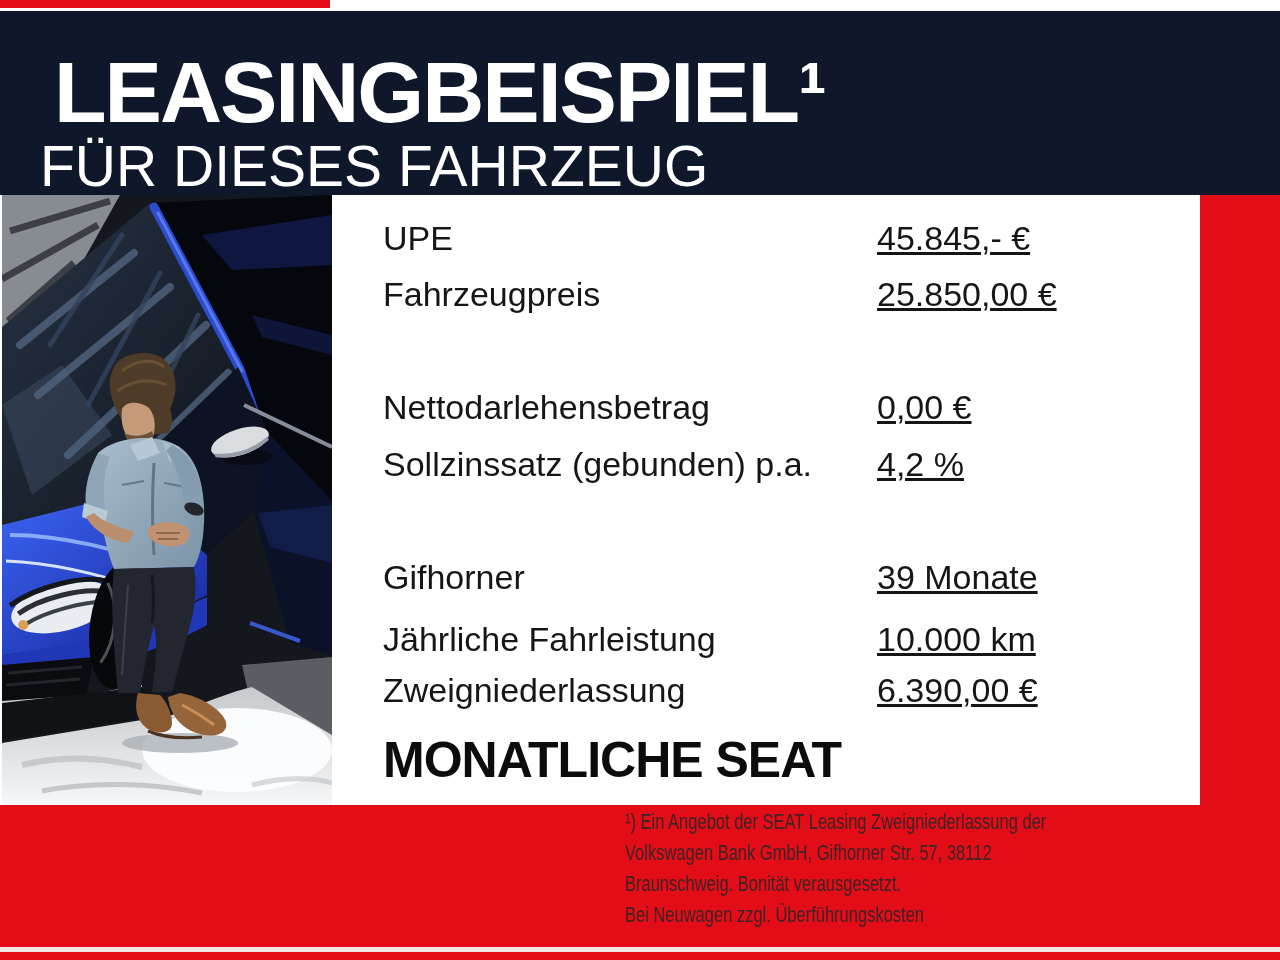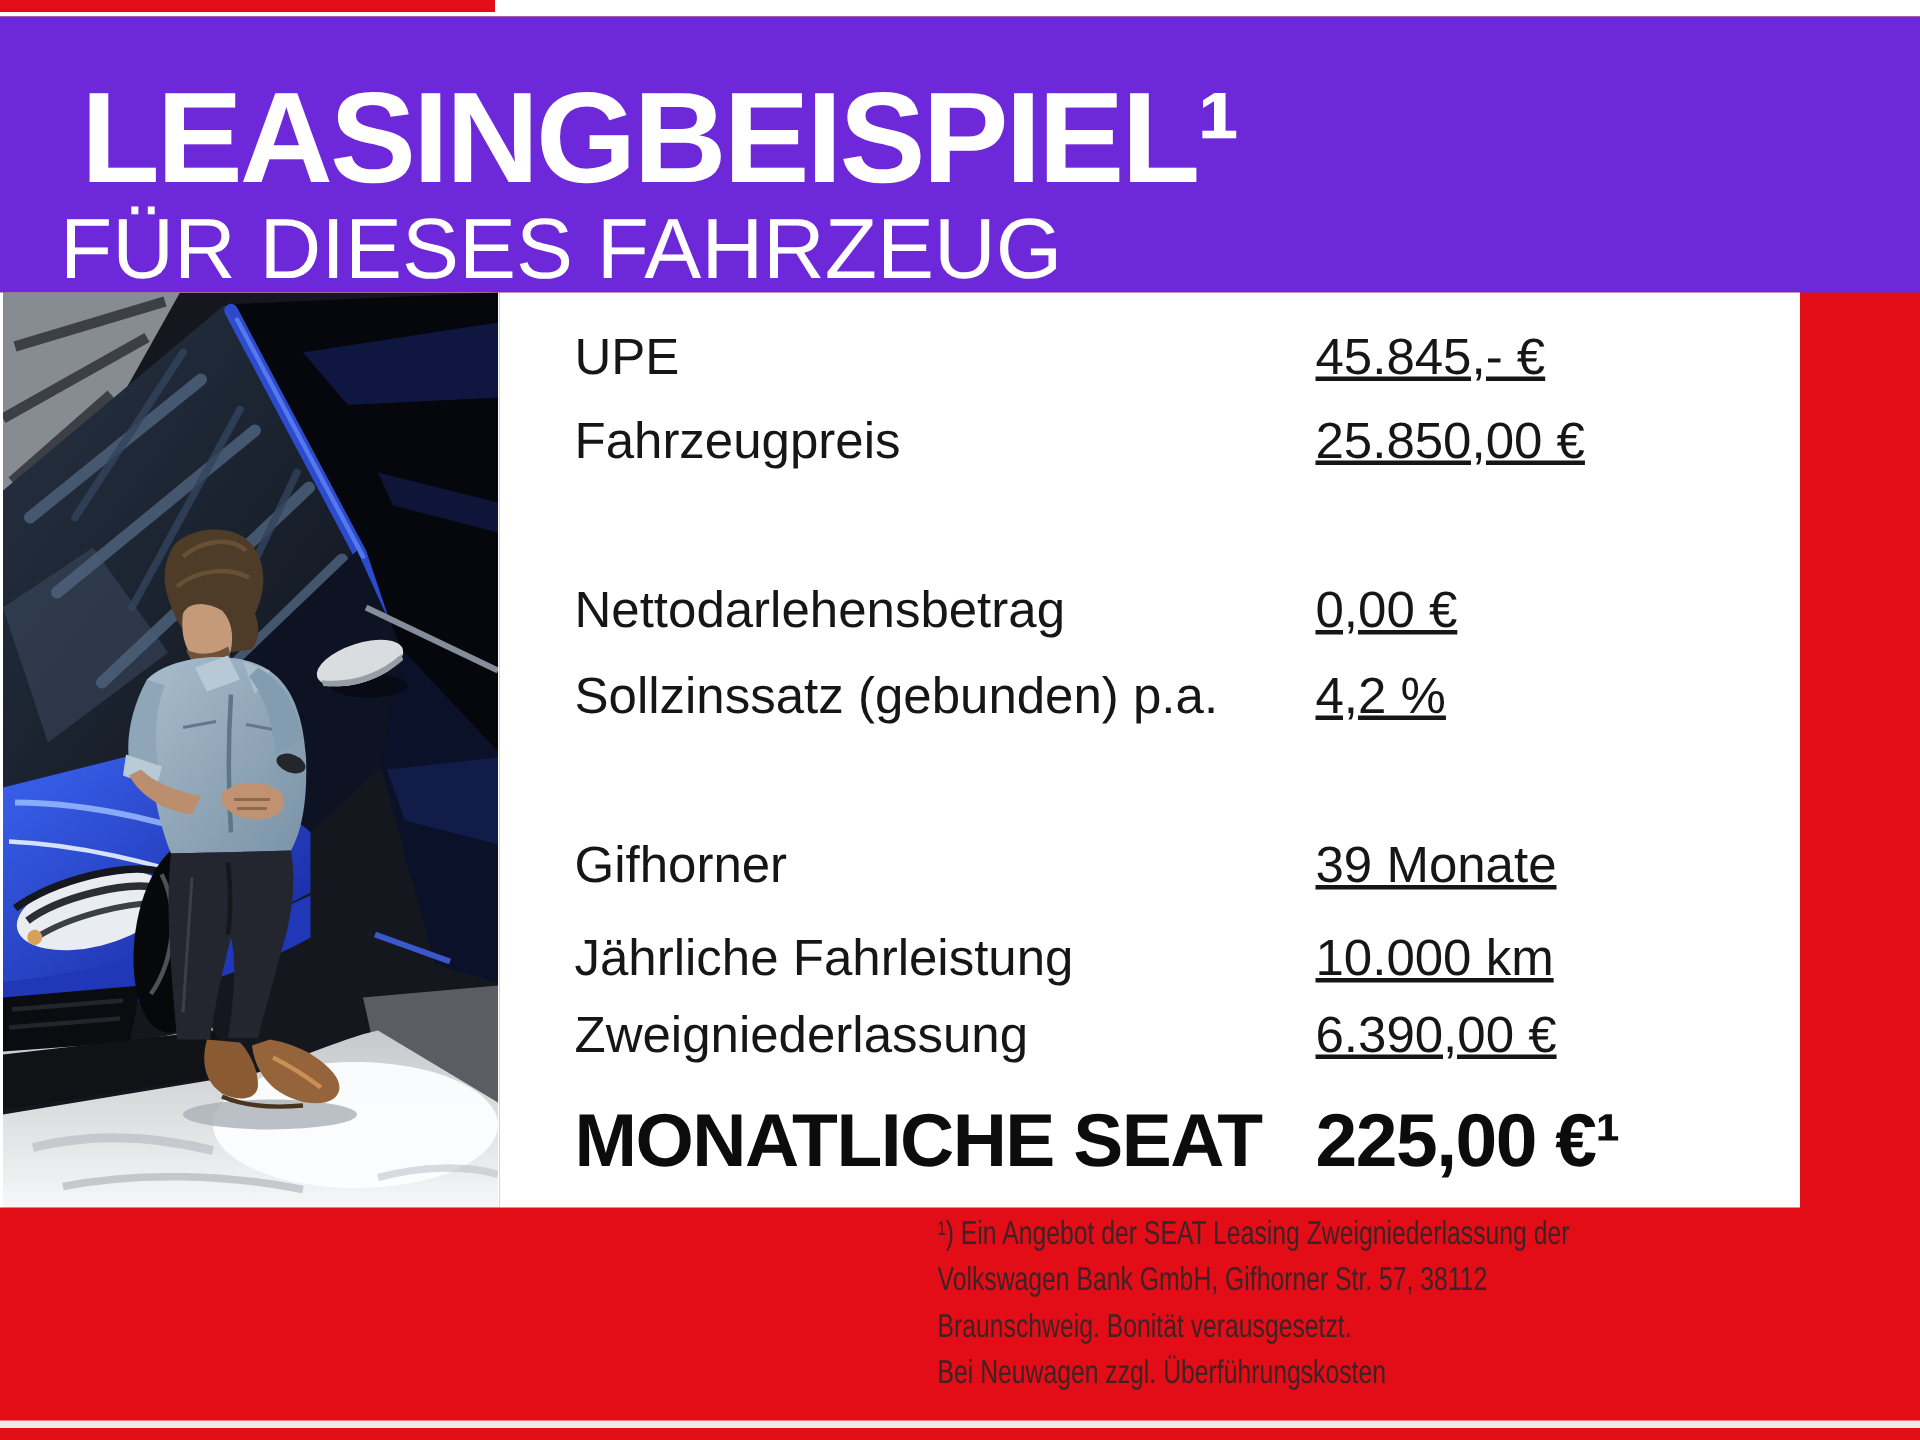--- a/index.html
+++ b/index.html
@@ -4,21 +4,21 @@
 <style>
   html,body{margin:0;padding:0;background:#555;}
   .stage{position:relative;width:1280px;height:960px;overflow:hidden;
          background:#e30d17;font-family:"Liberation Sans",sans-serif;}
   .abs{position:absolute;}
   
   .top-white-strip{left:0;top:0;width:1280px;height:11px;background:#ffffff;}
   .top-left-red-sliver{left:0;top:0;width:330px;height:8px;background:#e30d17;}
   .bottom-hairline{left:0;top:947px;width:1280px;height:5px;background:#f2e7e7;}
   
-  .header-band{left:0;top:11px;width:1280px;height:184px;background:#6d28d9;}
+  .header-band{left:0;top:11px;width:1280px;height:184px;background:#0f172a;}
   .title{left:54px;top:34px;font-size:86px;font-weight:bold;color:#ffffff;
          letter-spacing:-2px;line-height:1.1;white-space:nowrap;}
   .subtitle{left:40px;top:124px;font-size:57px;font-weight:normal;color:#ffffff;
             letter-spacing:0;line-height:1.1;white-space:nowrap;}
   
   .photo-bg{left:0;top:195px;width:333px;height:610px;background:#ffffff;}
   .photo{left:2px;top:195px;width:330px;height:610px;}
   .panel{left:333px;top:195px;width:867px;height:610px;background:#ffffff;}
   
   .row{position:absolute;left:383px;width:800px;height:44px;line-height:44px;
@@ -209,21 +209,20 @@
     <span class="lbl">Gifhorner</span><span class="val">39 Monate</span>
   </div>
   <div class="row r7">
     <span class="lbl">Jährliche Fahrleistung</span><span class="val">10.000 km</span>
   </div>
   <div class="row r8">
     <span class="lbl">Zweigniederlassung</span><span class="val">6.390,00 €</span>
   </div>
 
   <div class="abs rate-label">MONATLICHE SEAT</div>
-  <div class="abs rate-value">225,00 €¹</div>
 
   <div class="abs footnote">
     <div>¹) Ein Angebot der SEAT Leasing Zweigniederlassung der</div>
     <div>Volkswagen Bank GmbH, Gifhorner Str. 57, 38112</div>
     <div>Braunschweig. Bonität verausgesetzt.</div>
     <div>Bei Neuwagen zzgl. Überführungskosten</div>
   </div>
 
   <div class="abs bottom-hairline"></div>
 

